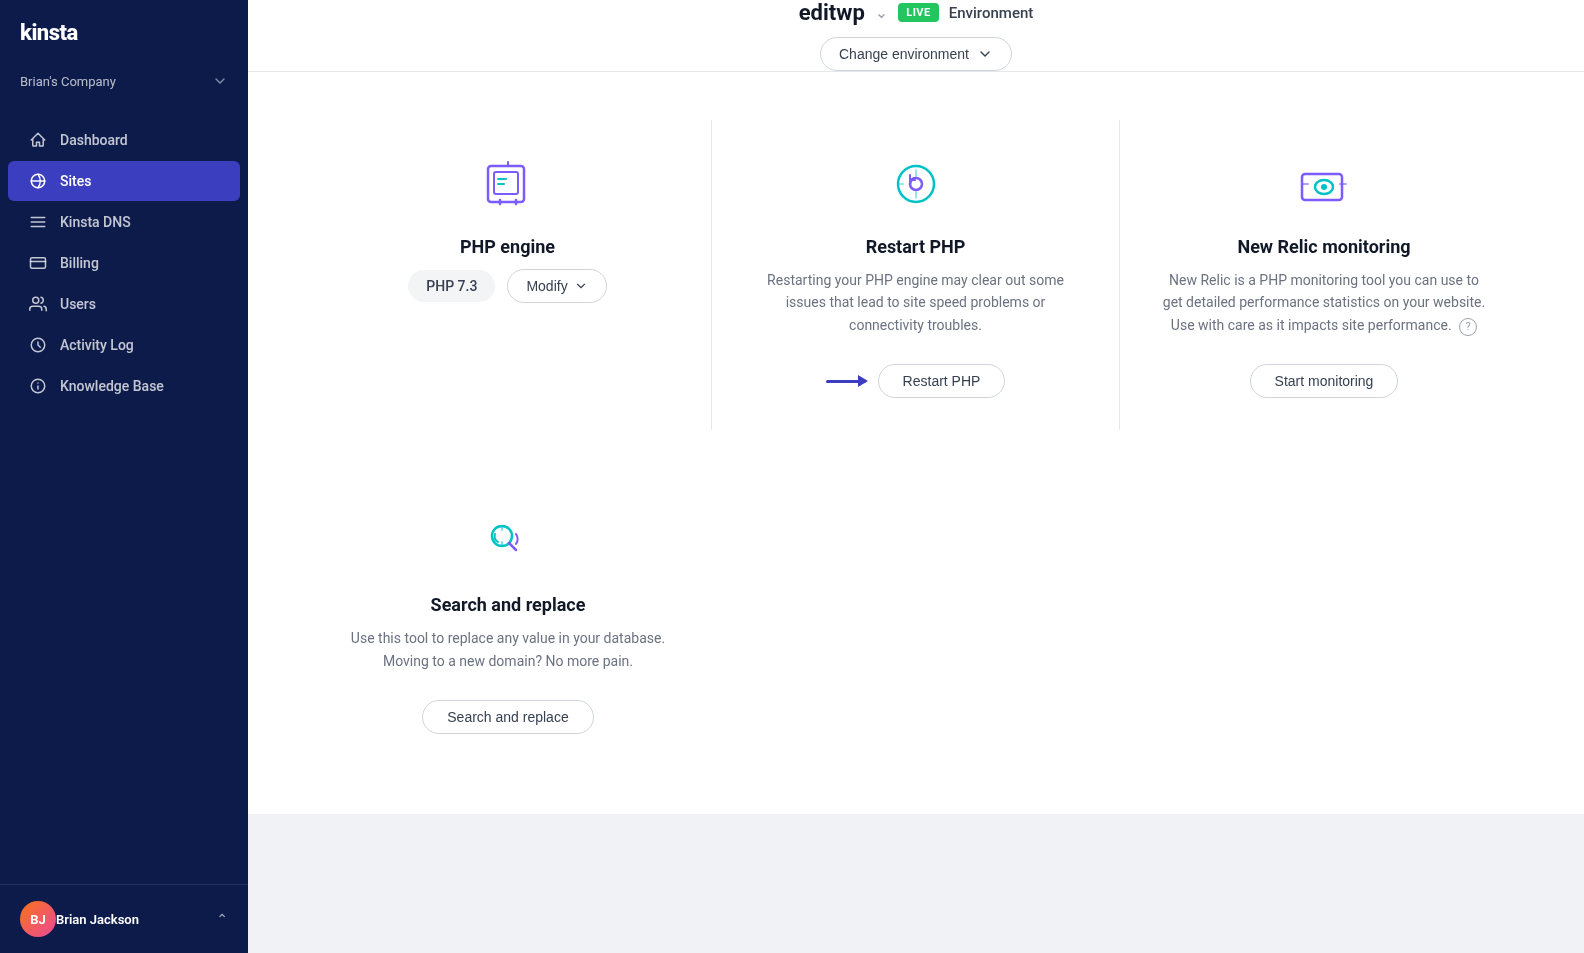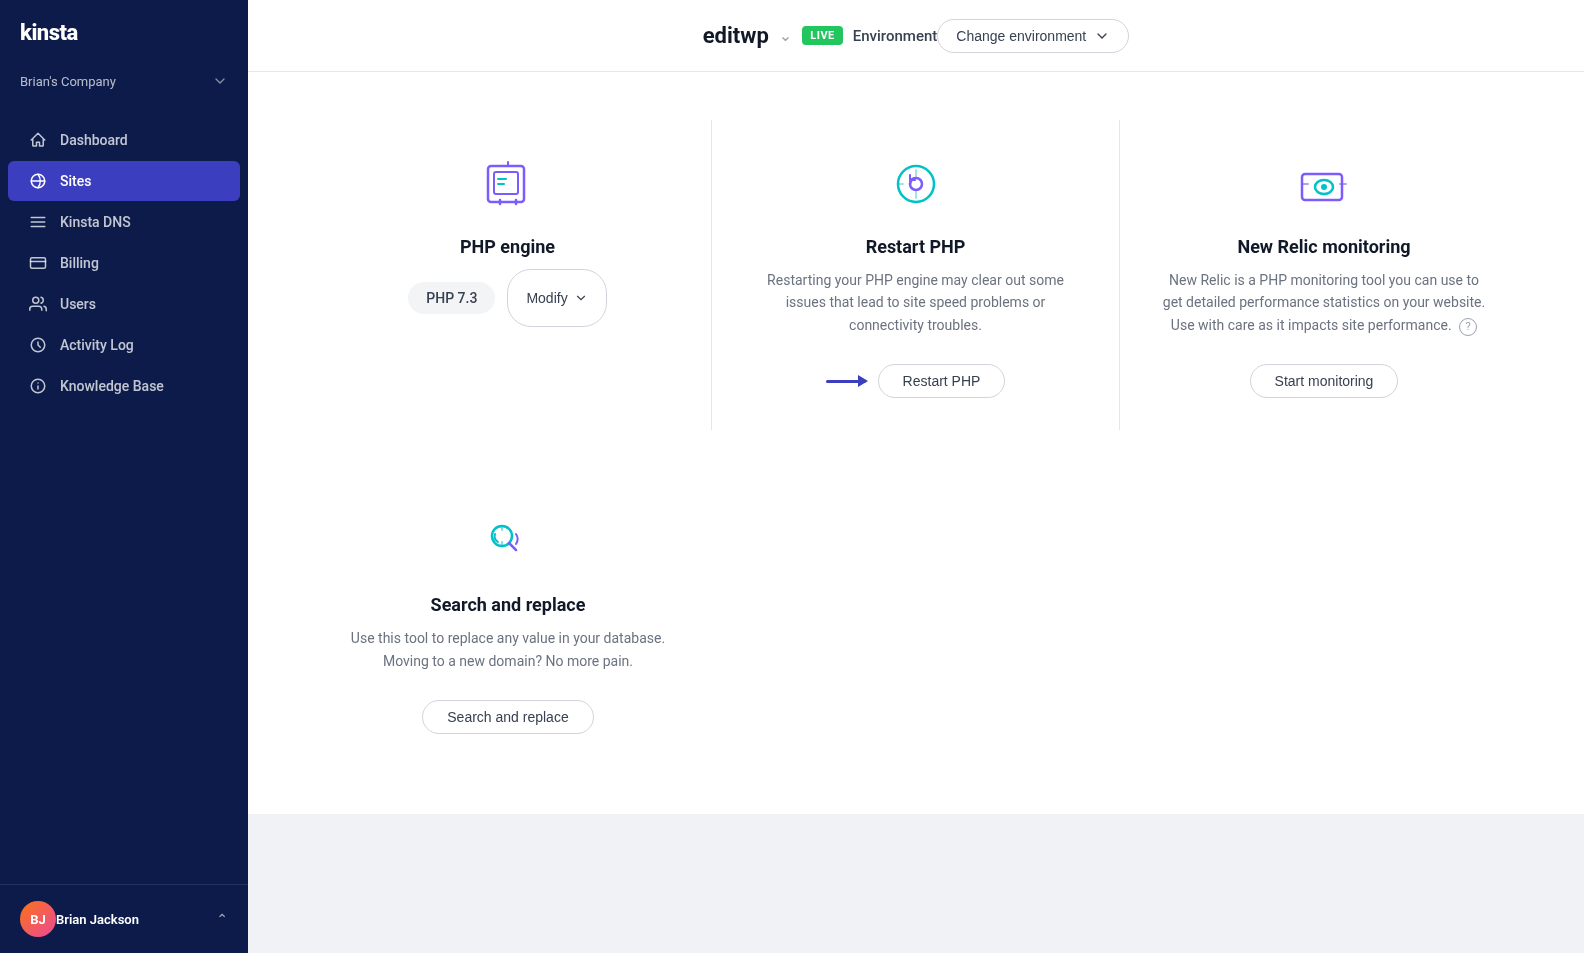--- a/index.html
+++ b/index.html
@@ -86,23 +86,24 @@
       overflow: hidden;
     }
 
     
     .topbar {
       background: white;
       padding: 0 32px;
       height: 72px;
       display: flex;
       align-items: center;
-      justify-content: center;
+      justify-content: space-between;
       border-bottom: 1px solid #e5e7eb;
       flex-shrink: 0;
+      flex-direction: column;
     }
     .topbar-left { display: flex; align-items: center; gap: 10px; }
     .site-name { font-size: 22px; font-weight: 700; color: #111827; }
     .site-chevron { color: #9ca3af; cursor: pointer; }
     .env-badge {
       background: #22c55e;
       color: white;
       font-size: 11px;
       font-weight: 700;
       padding: 3px 8px;
@@ -192,21 +193,21 @@
       padding: 8px 18px;
       font-size: 14px;
       color: #374151;
       font-weight: 500;
     }
 
     .btn-outline {
       border: 1.5px solid #d1d5db;
       background: white;
       border-radius: 24px;
-      padding: 20px 18px;
+      padding: 8px 18px;
       font-size: 14px;
       color: #374151;
       cursor: pointer;
       font-weight: 500;
       display: flex;
       align-items: center;
       gap: 6px;
     }
 
     .btn-restart {

